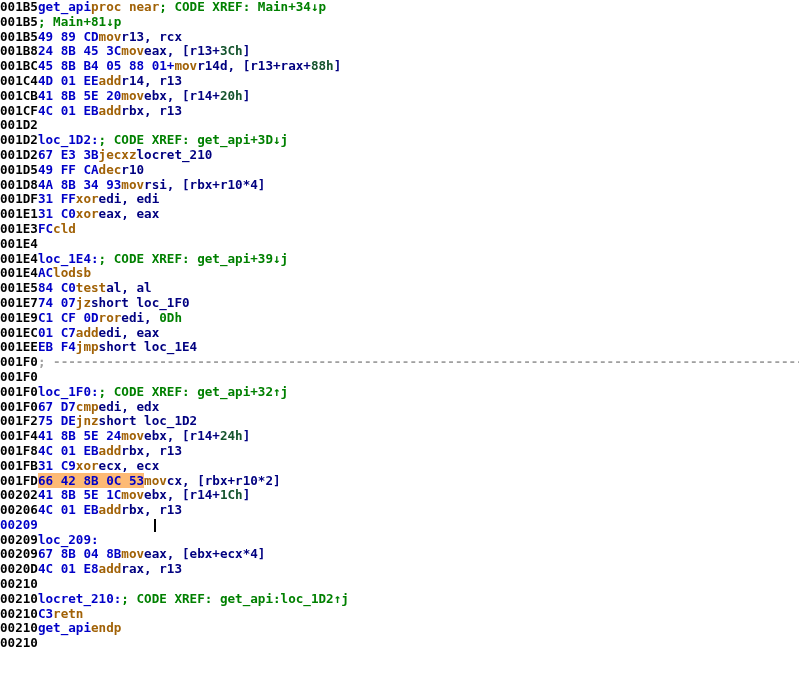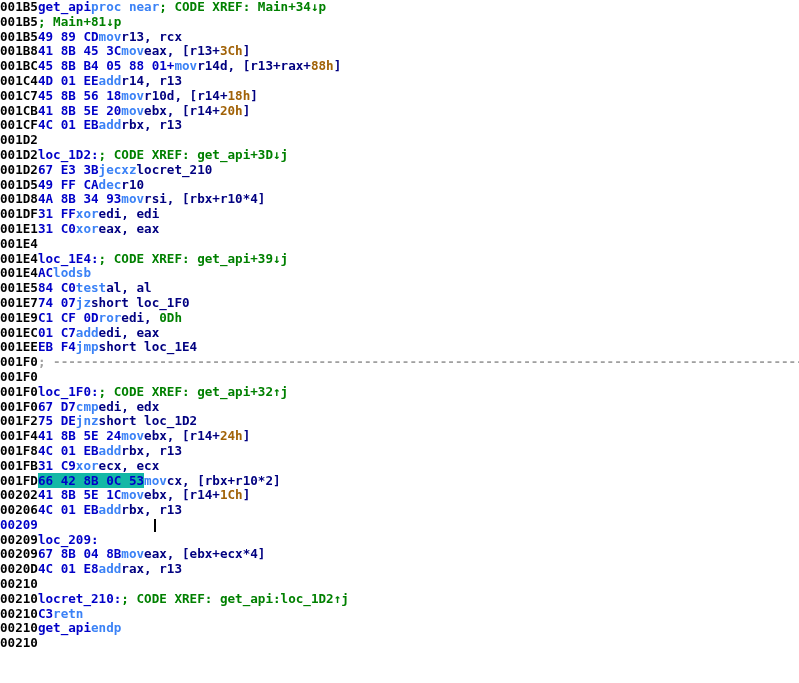--- a/index.html
+++ b/index.html
@@ -25,57 +25,57 @@
     height: 14.8px;
     line-height: 14.8px;
     white-space: pre;
     font-size: 12.6px;
     font-weight: bold;
     letter-spacing: 0px;
   }
   .c-addr   { left: -2px;  color: #000000; text-align: right; }
   .c-addr.cursor-line { color: #0000c8; }
   .c-bytes  { left: 44px;  color: #0000c8; }
-  .c-bytes .hl { background: #14b8a6; }
+  .c-bytes .hl { background: #fdba74; }
   .c-label  { left: 188px; color: #0000c8; }
   .c-sep    { left: 188px; color: #a0a0a0; font-weight: bold; }
-  .c-mnem   { left: 310px; color: #3b82f6; }
+  .c-mnem   { left: 310px; color: #a16207; }
   .c-ops    { left: 375px; color: #000080; }
   .c-cmt    { left: 506px; color: #008000; }
-  .ops-num  { color: #a16207; }
+  .ops-num  { color: #14532d; }
   .ops-green{ color: #008000; }
   .caret {
     position: absolute;
     left: 154px;
     top: 1px;
     width: 2px;
     height: 13px;
     background: #000000;
   }
 </style>
 </head>
 <body>
 
 <div id="disasm-view">
     <div class="line"><span class="c-addr">001B5</span><span class="c-label">get_api</span><span class="c-mnem">proc near</span><span class="c-cmt">; CODE XREF: Main+34↓p</span></div>
     <div class="line"><span class="c-addr">001B5</span><span class="c-cmt">; Main+81↓p</span></div>
     <div class="line"><span class="c-addr">001B5</span><span class="c-bytes">49 89 CD</span><span class="c-mnem">mov</span><span class="c-ops">r13, rcx</span></div>
-    <div class="line"><span class="c-addr">001B8</span><span class="c-bytes">41 8B 45 3C</span><span class="c-mnem">mov</span><span class="c-ops">eax, [r13+<span class="ops-num">3Ch</span>]</span></div>
+    <div class="line"><span class="c-addr">001B8</span><span class="c-bytes">24 8B 45 3C</span><span class="c-mnem">mov</span><span class="c-ops">eax, [r13+<span class="ops-num">3Ch</span>]</span></div>
     <div class="line"><span class="c-addr">001BC</span><span class="c-bytes">45 8B B4 05 88 01+</span><span class="c-mnem">mov</span><span class="c-ops">r14d, [r13+rax+<span class="ops-num">88h</span>]</span></div>
     <div class="line"><span class="c-addr">001C4</span><span class="c-bytes">4D 01 EE</span><span class="c-mnem">add</span><span class="c-ops">r14, r13</span></div>
-    <div class="line"><span class="c-addr">001C7</span><span class="c-bytes">45 8B 56 18</span><span class="c-mnem">mov</span><span class="c-ops">r10d, [r14+<span class="ops-num">18h</span>]</span></div>
     <div class="line"><span class="c-addr">001CB</span><span class="c-bytes">41 8B 5E 20</span><span class="c-mnem">mov</span><span class="c-ops">ebx, [r14+<span class="ops-num">20h</span>]</span></div>
     <div class="line"><span class="c-addr">001CF</span><span class="c-bytes">4C 01 EB</span><span class="c-mnem">add</span><span class="c-ops">rbx, r13</span></div>
     <div class="line"><span class="c-addr">001D2</span></div>
     <div class="line"><span class="c-addr">001D2</span><span class="c-label">loc_1D2:</span><span class="c-cmt">; CODE XREF: get_api+3D↓j</span></div>
     <div class="line"><span class="c-addr">001D2</span><span class="c-bytes">67 E3 3B</span><span class="c-mnem">jecxz</span><span class="c-ops">locret_210</span></div>
     <div class="line"><span class="c-addr">001D5</span><span class="c-bytes">49 FF CA</span><span class="c-mnem">dec</span><span class="c-ops">r10</span></div>
     <div class="line"><span class="c-addr">001D8</span><span class="c-bytes">4A 8B 34 93</span><span class="c-mnem">mov</span><span class="c-ops">rsi, [rbx+r10*4]</span></div>
     <div class="line"><span class="c-addr">001DF</span><span class="c-bytes">31 FF</span><span class="c-mnem">xor</span><span class="c-ops">edi, edi</span></div>
     <div class="line"><span class="c-addr">001E1</span><span class="c-bytes">31 C0</span><span class="c-mnem">xor</span><span class="c-ops">eax, eax</span></div>
+    <div class="line"><span class="c-addr">001E3</span><span class="c-bytes">FC</span><span class="c-mnem">cld</span></div>
     <div class="line"><span class="c-addr">001E4</span></div>
     <div class="line"><span class="c-addr">001E4</span><span class="c-label">loc_1E4:</span><span class="c-cmt">; CODE XREF: get_api+39↓j</span></div>
     <div class="line"><span class="c-addr">001E4</span><span class="c-bytes">AC</span><span class="c-mnem">lodsb</span></div>
     <div class="line"><span class="c-addr">001E5</span><span class="c-bytes">84 C0</span><span class="c-mnem">test</span><span class="c-ops">al, al</span></div>
     <div class="line"><span class="c-addr">001E7</span><span class="c-bytes">74 07</span><span class="c-mnem">jz</span><span class="c-ops">short loc_1F0</span></div>
     <div class="line"><span class="c-addr">001E9</span><span class="c-bytes">C1 CF 0D</span><span class="c-mnem">ror</span><span class="c-ops">edi, <span class="ops-green">0Dh</span></span></div>
     <div class="line"><span class="c-addr">001EC</span><span class="c-bytes">01 C7</span><span class="c-mnem">add</span><span class="c-ops">edi, eax</span></div>
     <div class="line"><span class="c-addr">001EE</span><span class="c-bytes">EB F4</span><span class="c-mnem">jmp</span><span class="c-ops">short loc_1E4</span></div>
     <div class="line"><span class="c-addr">001F0</span><span class="c-sep">; ----------------------------------------------------------------------------------------------------</span></div>
     <div class="line"><span class="c-addr">001F0</span></div>

